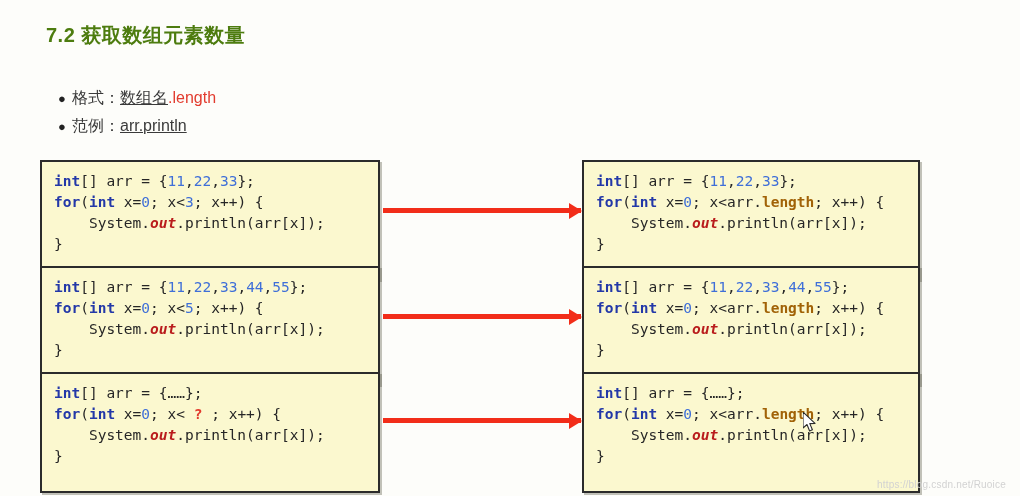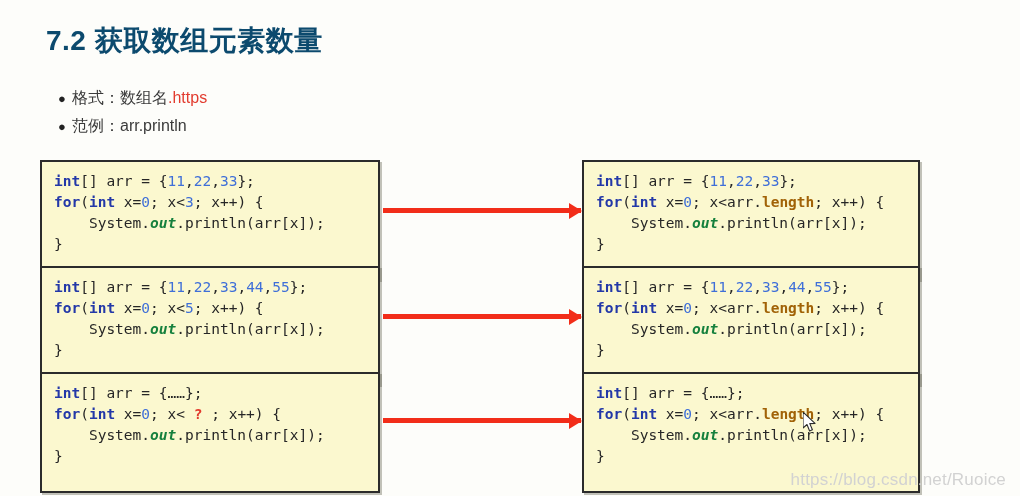--- a/index.html
+++ b/index.html
@@ -18,23 +18,23 @@
     position: relative;
     width: 1020px;
     height: 496px;
   }
 
   
   .page-title {
     position: absolute;
     left: 46px;
     top: 22px;
-    font-size: 28px;
+    font-size: 20px;
     font-weight: bold;
-    color: #0c4a6e;
+    color: #4d7c0f;
     letter-spacing: 0.5px;
     white-space: nowrap;
   }
 
   
   .bullets {
     position: absolute;
     left: 58px;
     top: 88px;
     width: 420px;
@@ -53,20 +53,21 @@
     line-height: 1;
     color: #222;
     flex: 0 0 auto;
   }
   .bullet-label {
     color: #3a3a3a;
     text-align: right;
   }
   .bullet-value {
     color: #3a3a3a;
+    text-decoration: underline;
   }
   .accent {
     color: #e23b2e;
   }
 
   
   .code-box {
     position: absolute;
     background: #fbf8cf;
     border: 2px solid #2b2b2b;
@@ -84,21 +85,21 @@
   .col-right { left: 582px; width: 338px; }
   .row-1 { top: 160px; height: 120px; }
   .row-2 { top: 266px; height: 119px; }
   .row-3 { top: 372px; height: 121px; }
 
   .code-line { display: block; height: 21px; }
 
   
   .kw      { color: #2338a8; font-weight: bold; }
   .num     { color: #3f6fd8; }
-  .field   { color: #15803d; font-style: italic; font-weight: bold; margin-top: 29px; }
+  .field   { color: #b91c1c; font-style: italic; font-weight: bold; margin-top: 29px; }
   .prop    { color: #a16207; font-weight: bold; }
   .qmark   { color: #e23b2e; font-weight: bold; }
   .plain   { color: #262626; }
 
   
   .arrow {
     position: absolute;
     left: 383px;
     width: 198px;
     height: 5px;
@@ -126,39 +127,39 @@
     width: 14px;
     height: 21px;
     pointer-events: none;
   }
 
   
   .watermark {
     position: absolute;
     right: 14px;
     bottom: 6px;
-    font-size: 17px;
+    font-size: 10px;
     color: #d2d2d2;
     letter-spacing: 0.2px;
     white-space: nowrap;
   }
 </style>
 </head>
 <body>
 
 <div class="slide">
 
   <div class="page-title">7.2 获取数组元素数量</div>
 
   <div class="bullets">
     <div class="bullet-row">
       <span class="bullet-dot">●</span>
       <span class="bullet-label">格式：</span>
       <span class="bullet-value">数组名</span>
-      <span class="accent">.https</span>
+      <span class="accent">.length</span>
     </div>
     <div class="bullet-row">
       <span class="bullet-dot">●</span>
       <span class="bullet-label">范例：</span>
       <span class="bullet-value">arr.println</span>
     </div>
   </div>
 
   <div class="code-box col-left row-1"><span class="code-line"><span class="kw">int</span><span class="plain">[] arr = {</span><span class="num">11</span><span class="plain">,</span><span class="num">22</span><span class="plain">,</span><span class="num">33</span><span class="plain">};</span></span><span class="code-line"><span class="kw">for</span><span class="plain">(</span><span class="kw">int</span><span class="plain"> x=</span><span class="num">0</span><span class="plain">; x&lt;</span><span class="num">3</span><span class="plain">; x++) {</span></span><span class="code-line"><span class="plain">    System.</span><span class="field">out</span><span class="plain">.println(arr[x]);</span></span><span class="code-line"><span class="plain">}</span></span></div>
   <div class="code-box col-left row-2"><span class="code-line"><span class="kw">int</span><span class="plain">[] arr = {</span><span class="num">11</span><span class="plain">,</span><span class="num">22</span><span class="plain">,</span><span class="num">33</span><span class="plain">,</span><span class="num">44</span><span class="plain">,</span><span class="num">55</span><span class="plain">};</span></span><span class="code-line"><span class="kw">for</span><span class="plain">(</span><span class="kw">int</span><span class="plain"> x=</span><span class="num">0</span><span class="plain">; x&lt;</span><span class="num">5</span><span class="plain">; x++) {</span></span><span class="code-line"><span class="plain">    System.</span><span class="field">out</span><span class="plain">.println(arr[x]);</span></span><span class="code-line"><span class="plain">}</span></span></div>

